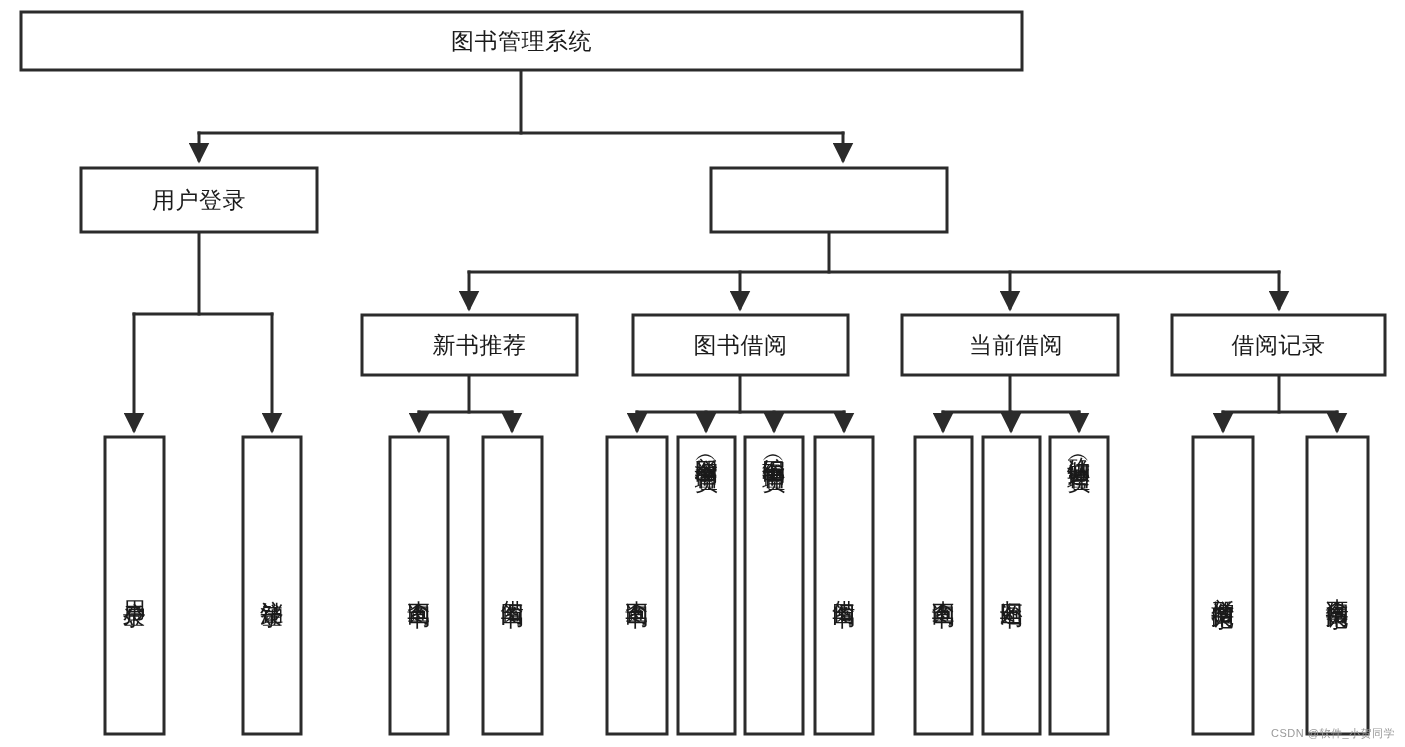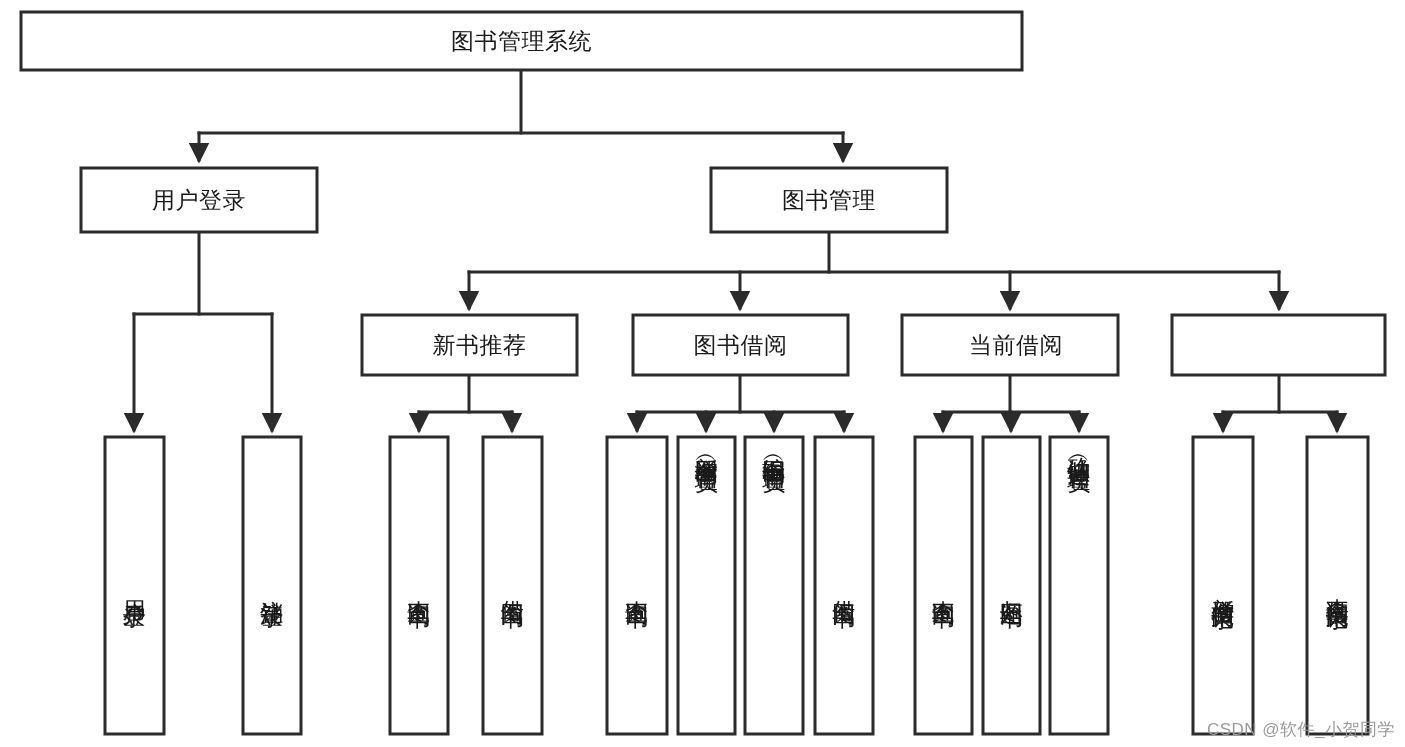--- a/index.html
+++ b/index.html
@@ -69,21 +69,21 @@
     padding-top: 2px;
   }
   .node-label.vertical.mid {
     justify-content: center;
     padding-top: 0;
   }
   #watermark {
     position: absolute;
     right: 10px;
     bottom: 6px;
-    font-size: 17px;
+    font-size: 11px;
     color: #9a9a9a;
     letter-spacing: 0.5px;
     white-space: nowrap;
   }
 </style>
 </head>
 <body>
 
 <div id="diagram-root">
 
@@ -169,25 +169,25 @@
     <rect class="node-rect" x="915" y="437" width="57" height="297"></rect>
     <rect class="node-rect" x="983" y="437" width="57" height="297"></rect>
     <rect class="node-rect" x="1050" y="437" width="58" height="297"></rect>
     <rect class="node-rect" x="1193" y="437" width="60" height="297"></rect>
     <rect class="node-rect" x="1307" y="437" width="61" height="297"></rect>
   </svg>
 
   <div class="node-label horizontal" style="left:21px; top:12px; width:1001px; height:58px;">图书管理系统</div>
 
   <div class="node-label horizontal" style="left:81px; top:168px; width:236px; height:64px;">用户登录</div>
-  <div class="node-label horizontal" style="left:711px; top:168px; width:236px; height:64px;">图书管理</div>
 
   <div class="node-label horizontal" style="left:362px; top:315px; width:215px; height:60px;padding-left:20px;">新书推荐</div>
   <div class="node-label horizontal" style="left:633px; top:315px; width:215px; height:60px;">图书借阅</div>
   <div class="node-label horizontal" style="left:902px; top:315px; width:228px; height:60px;">当前借阅</div>
+  <div class="node-label horizontal" style="left:1172px; top:315px; width:213px; height:60px;">借阅记录</div>
 
   <div class="node-label vertical mid" style="left:105px; top:437px; width:59px; height:297px;">用户登录</div>
   <div class="node-label vertical mid" style="left:243px; top:437px; width:58px; height:297px;">注销登录</div>
   <div class="node-label vertical mid" style="left:390px; top:437px; width:58px; height:297px;">查询图书</div>
   <div class="node-label vertical mid" style="left:483px; top:437px; width:59px; height:297px;">借阅图书</div>
   <div class="node-label vertical mid" style="left:607px; top:437px; width:60px; height:297px;">查询图书</div>
   <div class="node-label vertical tall" style="left:678px; top:437px; width:57px; height:297px;">新增图书（管理员）</div>
   <div class="node-label vertical tall" style="left:745px; top:437px; width:58px; height:297px;">编辑图书（管理员）</div>
   <div class="node-label vertical mid" style="left:815px; top:437px; width:58px; height:297px;">借阅图书</div>
   <div class="node-label vertical mid" style="left:915px; top:437px; width:57px; height:297px;">查询图书</div>

